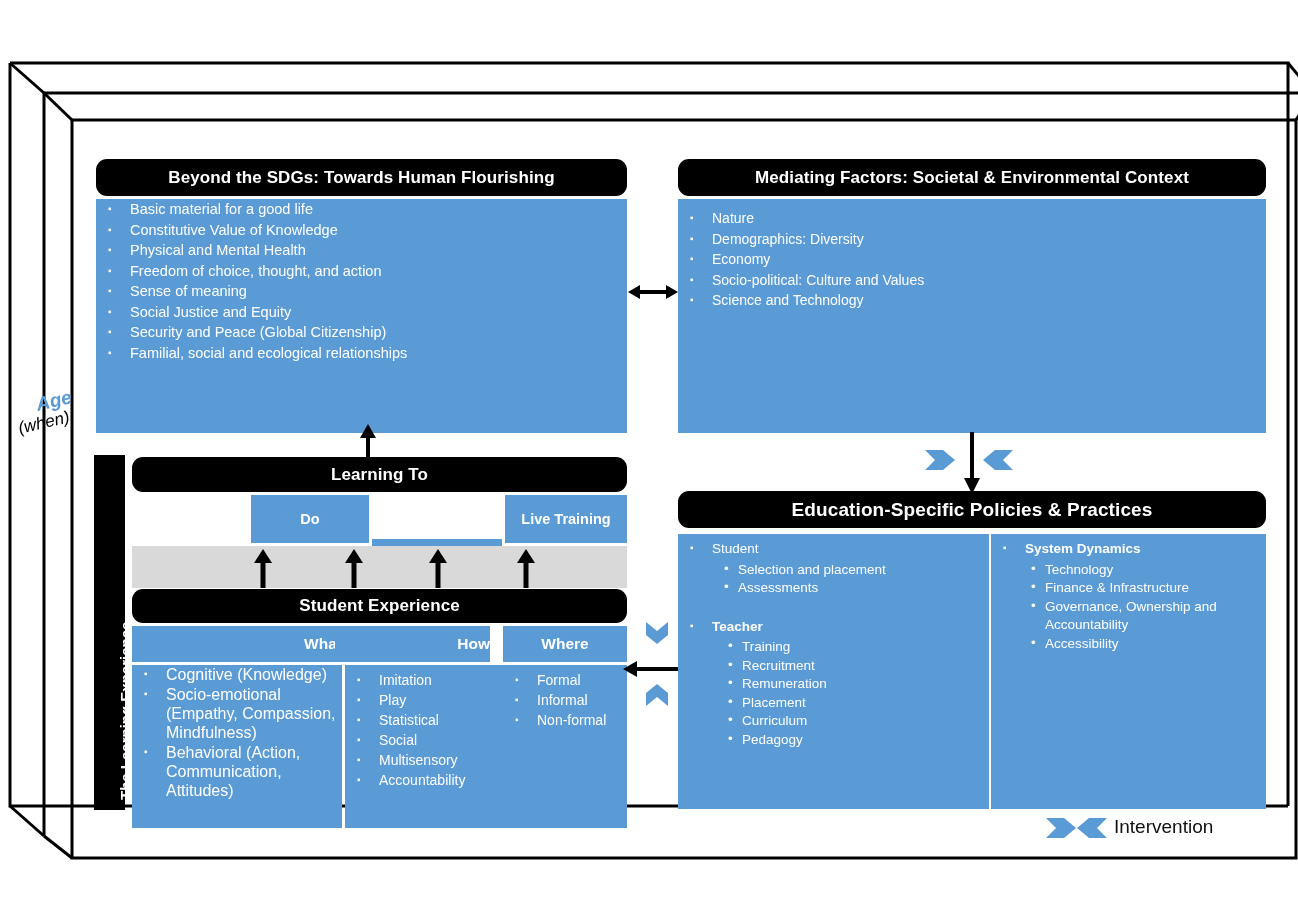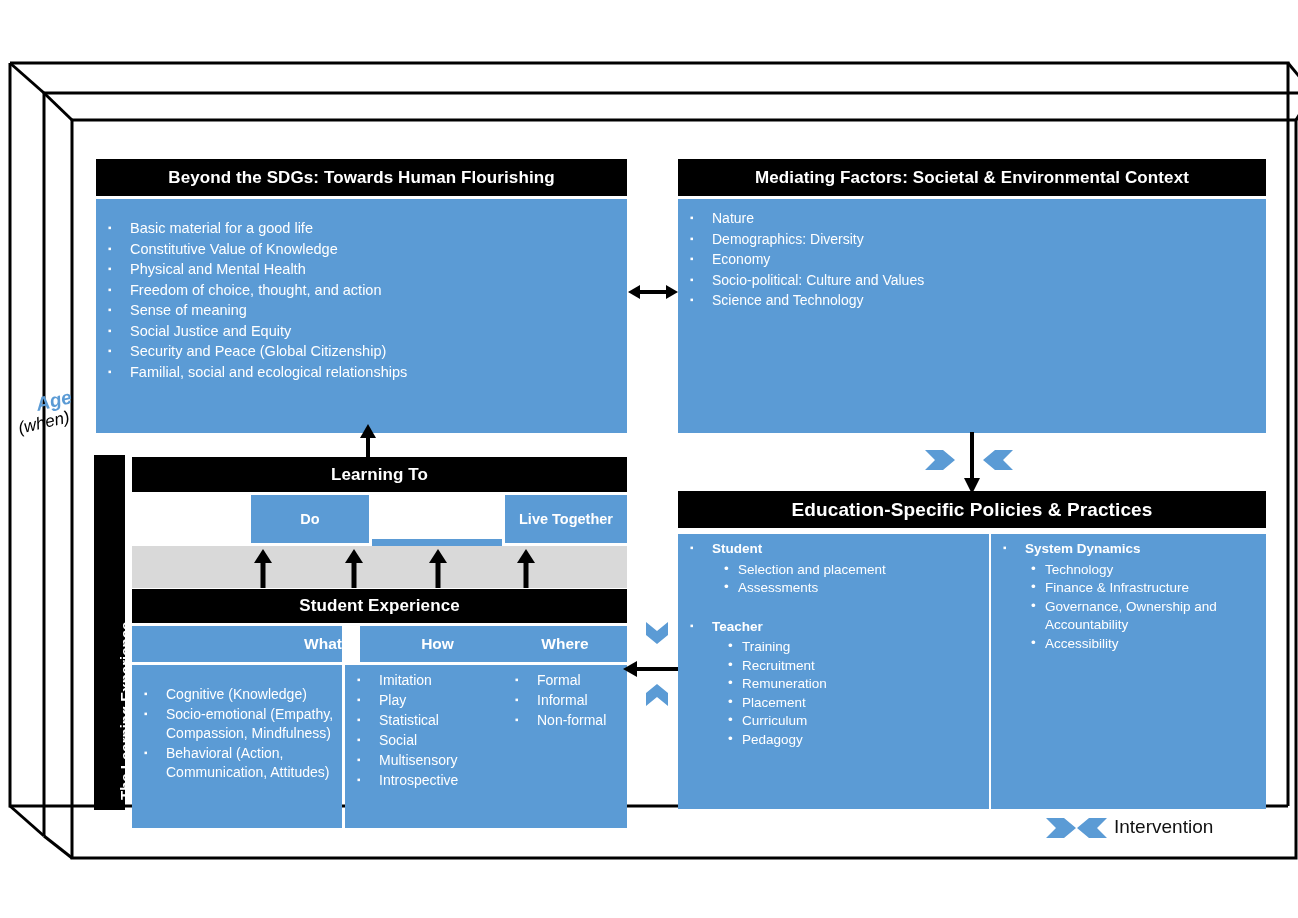--- a/index.html
+++ b/index.html
@@ -5,21 +5,21 @@
   html,body{margin:0;padding:0;background:#ffffff;}
   body{font-family:"Liberation Sans",sans-serif;}
   #stage{position:relative;width:1298px;height:918px;background:#ffffff;overflow:hidden;}
 
   
   #frame3d{position:absolute;left:0;top:0;width:1298px;height:918px;pointer-events:none;}
 
   
   .hdr{position:absolute;background:#000000;color:#ffffff;font-weight:bold;
        display:flex;align-items:center;justify-content:center;text-align:center;
-       letter-spacing:.1px;}
+       letter-spacing:.1px;border-radius:11px;}
   .bluebox{position:absolute;background:#5B9BD5;}
   .graybox{position:absolute;background:#D9D9D9;}
   .blackbar{position:absolute;background:#000000;}
 
   ul.bl{list-style:none;margin:0;padding:0;}
   ul.bl>li{position:relative;color:#ffffff;padding-left:34px;margin:0 0 1px 0;}
   ul.bl>li:before{content:"\25AA";position:absolute;left:12px;top:-1px;font-size:10px;color:#ffffff;}
   ul.bl2{list-style:none;margin:2px 0 0 0;padding:0;}
   ul.bl2>li{position:relative;color:#ffffff;padding-left:16px;margin:0;}
   ul.bl2>li:before{content:"\2022";position:absolute;left:2px;top:-1px;color:#ffffff;}
@@ -62,21 +62,21 @@
     <span style="color:#5B9BD5;font-size:19px;">Age</span>
   </div>
   <div class="axislbl" style="left:18px;top:413px;transform:rotate(-13deg);color:#000;font-size:17px;font-weight:normal;">
     <span>(when)</span>
   </div>
 
   <div class="hdr" style="left:96px;top:159px;width:531px;height:37px;font-size:17px;">
     <span>Beyond the SDGs: Towards Human Flourishing</span>
   </div>
   <div class="bluebox" style="left:96px;top:199px;width:531px;height:234px;">
-    <ul class="bl" style="padding-top:20px;font-size:14.5px;line-height:19.5px;">
+    <ul class="bl" style="padding-top:1px;font-size:14.5px;line-height:19.5px;">
       <li>Basic material for a good life</li>
       <li>Constitutive Value of Knowledge</li>
       <li>Physical and Mental Health</li>
       <li>Freedom of choice, thought, and action</li>
       <li>Sense of meaning</li>
       <li>Social Justice and Equity</li>
       <li>Security and Peace (Global Citizenship)</li>
       <li>Familial, social and ecological relationships</li>
     </ul>
   </div>
@@ -124,21 +124,21 @@
     <span>Learning To</span>
   </div>
 
   <div class="colhdr" style="left:251px;top:495px;width:118px;height:48px;font-size:14.5px;text-align:right;">
     <span>Do</span>
   </div>
   <div class="colhdr" style="left:372px;top:495px;width:130px;height:48px;font-size:14.5px;margin-top:44px;">
     <span>Be</span>
   </div>
   <div class="colhdr" style="left:505px;top:495px;width:122px;height:48px;font-size:14.5px;">
-    <span>Live Together</span>
+    <span>Live Training</span>
   </div>
 
   <div class="graybox" style="left:132px;top:546px;width:495px;height:42px;"></div>
   <svg style="position:absolute;left:253px;top:549px;" width="20" height="39" viewBox="0 0 20 39">
     <line x1="10" y1="39" x2="10" y2="12" stroke="#000" stroke-width="5"></line>
       <polygon points="10,0 1,14 19,14" fill="#000"></polygon>
     </svg>
   <svg style="position:absolute;left:344px;top:549px;" width="20" height="39" viewBox="0 0 20 39">
     <line x1="10" y1="39" x2="10" y2="12" stroke="#000" stroke-width="5"></line>
       <polygon points="10,0 1,14 19,14" fill="#000"></polygon>
@@ -152,42 +152,42 @@
       <polygon points="10,0 1,14 19,14" fill="#000"></polygon>
     </svg>
 
   <div class="hdr" style="left:132px;top:589px;width:495px;height:34px;font-size:17px;">
     <span>Student Experience</span>
   </div>
 
   <div class="colhdr" style="left:132px;top:626px;width:210px;height:36px;font-size:15.5px;justify-content:flex-end;">
     <span>What</span>
   </div>
-  <div class="colhdr" style="left:360px;top:626px;width:155px;height:36px;font-size:15.5px;">
+  <div class="colhdr" style="left:335px;top:626px;width:155px;height:36px;font-size:15.5px;justify-content:flex-end;">
     <span>How</span>
   </div>
   <div class="colhdr" style="left:503px;top:626px;width:124px;height:36px;font-size:15.5px;">
     <span>Where</span>
   </div>
 
   <div class="bluebox" style="left:132px;top:665px;width:210px;height:163px;">
-    <ul class="bl" style="padding-top:20px;font-size:14px;line-height:19px;">
+    <ul class="bl" style="padding-top:0;font-size:16px;line-height:19px;">
       <li>Cognitive (Knowledge)</li>
       <li>Socio-emotional (Empathy, Compassion, Mindfulness)</li>
       <li>Behavioral (Action, Communication, Attitudes)</li>
     </ul>
   </div>
   <div class="bluebox" style="left:345px;top:665px;width:182px;height:163px;">
     <ul class="bl" style="padding-top:6px;font-size:14px;line-height:19px;">
       <li>Imitation</li>
       <li>Play</li>
       <li>Statistical</li>
       <li>Social</li>
       <li>Multisensory</li>
-      <li>Introspective</li>
+      <li>Accountability</li>
     </ul>
   </div>
   <div class="bluebox" style="left:503px;top:665px;width:124px;height:163px;">
     <ul class="bl" style="padding-top:6px;font-size:14px;line-height:19px;">
       <li>Formal</li>
       <li>Informal</li>
       <li>Non-formal</li>
     </ul>
   </div>
 
@@ -203,21 +203,21 @@
   </svg>
 
   <div class="hdr" style="left:678px;top:491px;width:588px;height:37px;font-size:19px;">
     <span>Education-Specific Policies &amp; Practices</span>
   </div>
   <div class="bluebox" style="left:678px;top:534px;width:588px;height:275px;"></div>
   <div class="vdiv" style="left:989px;top:534px;width:2px;height:275px;"></div>
 
   <div style="position:absolute;left:678px;top:540px;width:305px;font-size:13.5px;line-height:18.5px;">
     <ul class="bl">
-      <li style="font-weight:bold;">Student</li>
+      <li style="font-weight:normal;">Student</li>
     </ul>
     <ul class="bl2" style="margin-left:44px;">
       <li>Selection and placement</li>
       <li>Assessments</li>
     </ul>
     <div style="height:20px;"></div>
     <ul class="bl">
       <li style="font-weight:bold;">Teacher</li>
     </ul>
     <ul class="bl2" style="margin-left:48px;">

